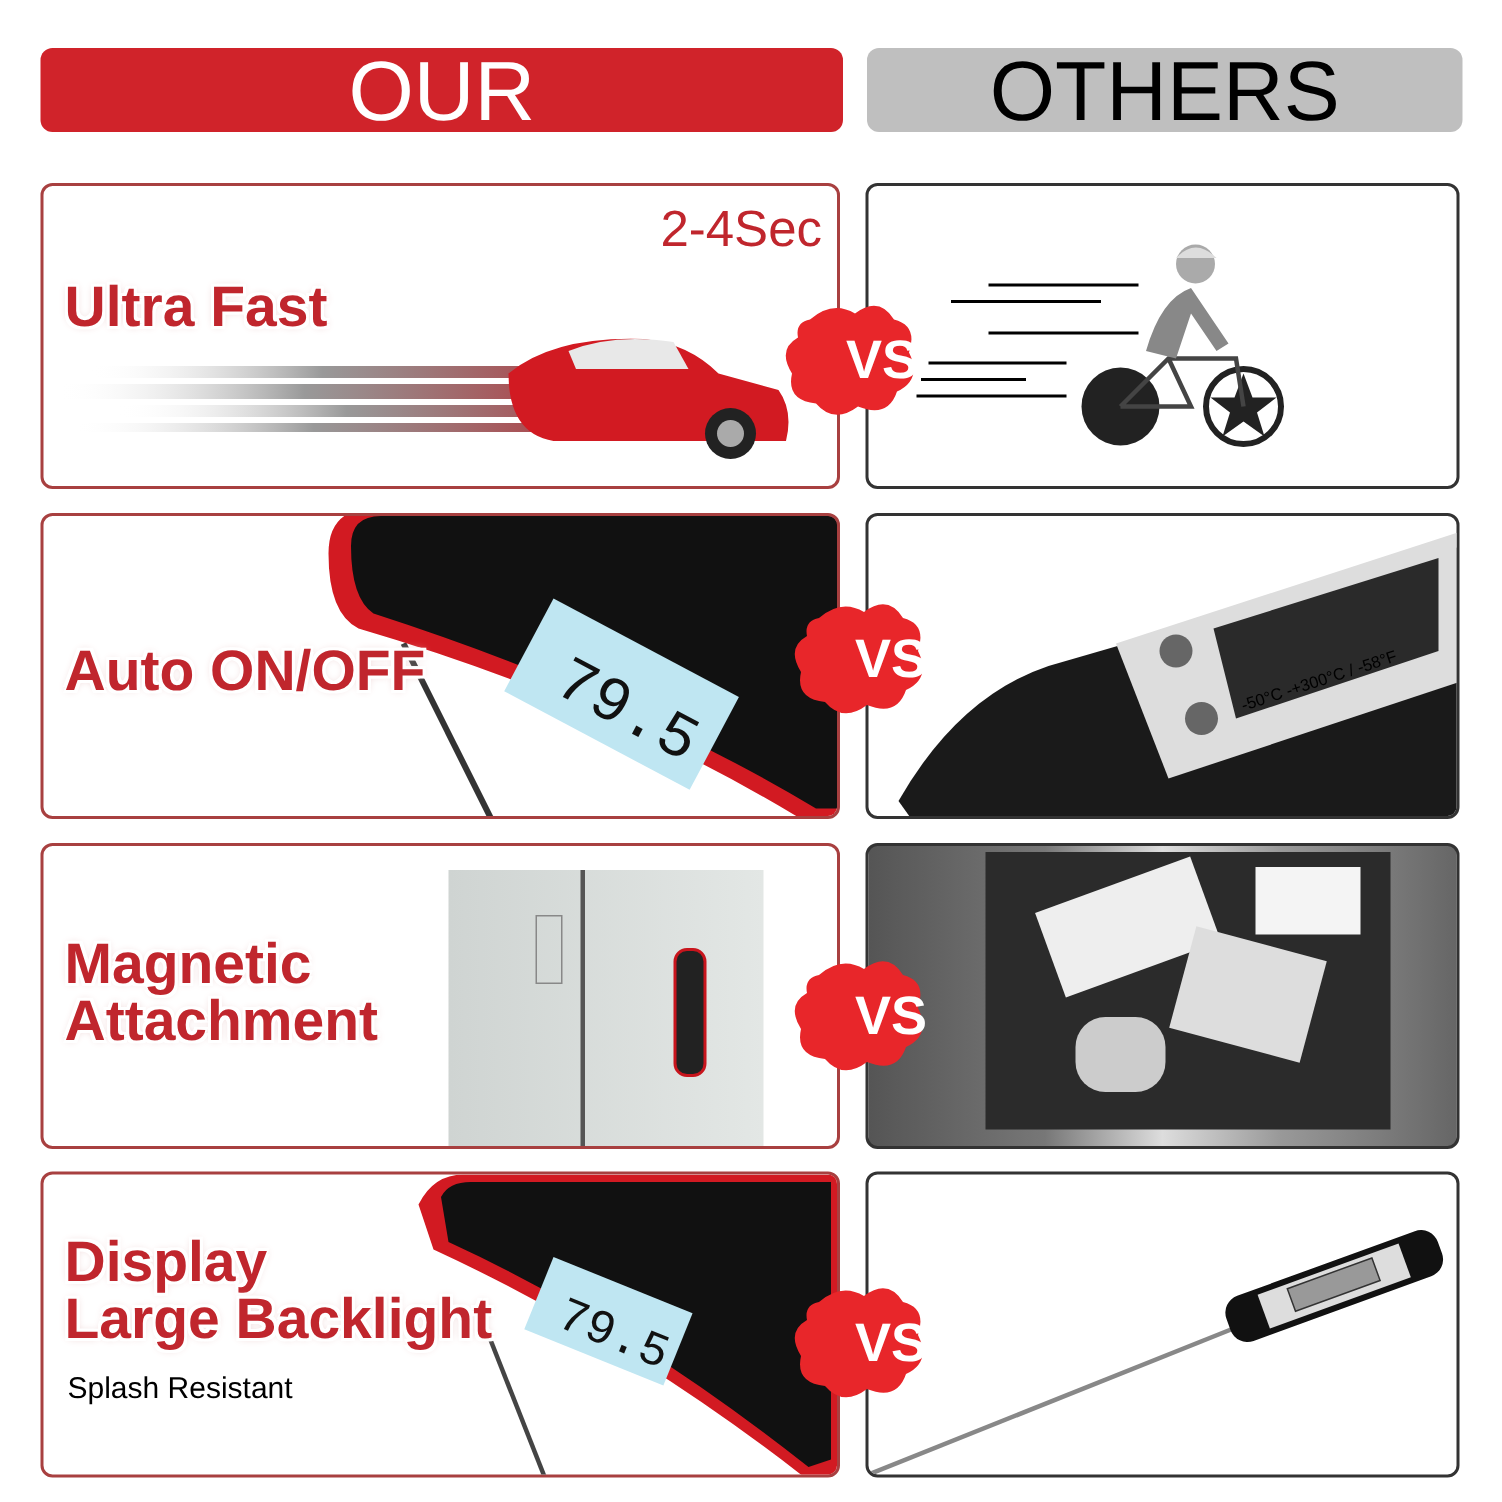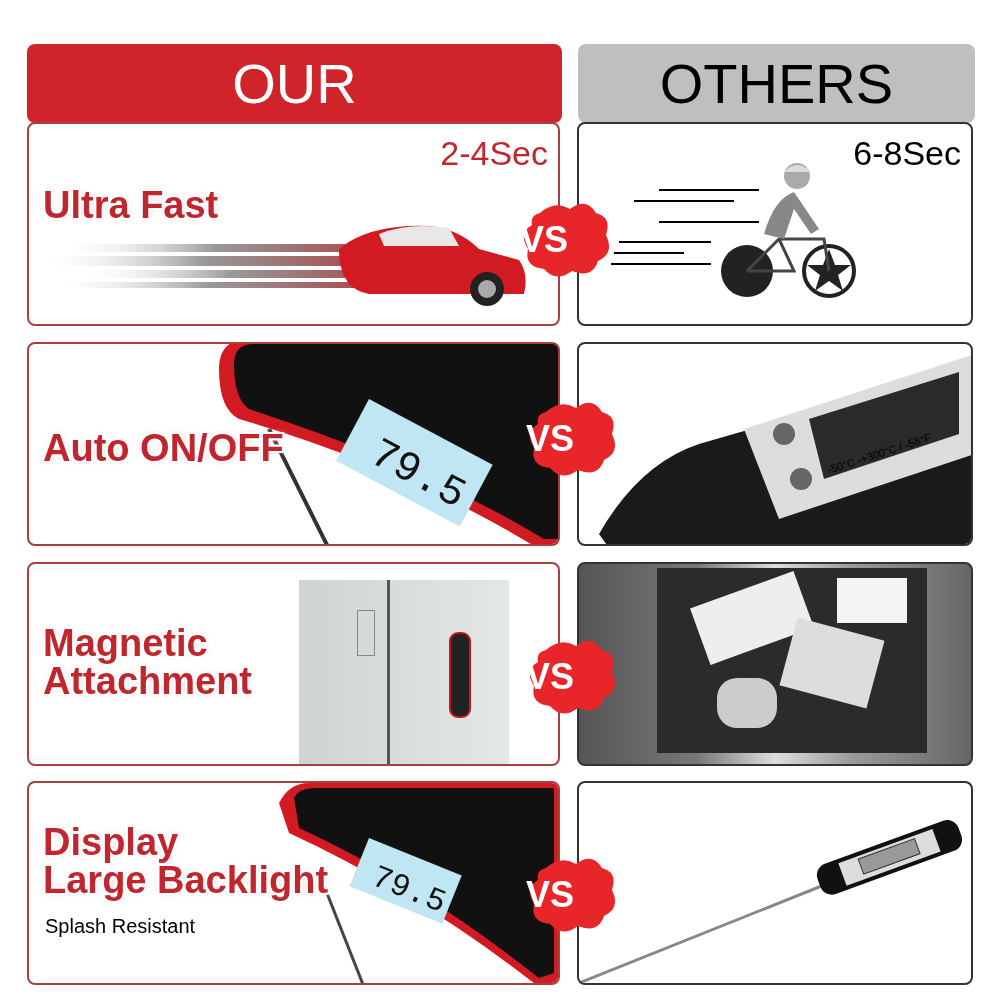--- a/index.html
+++ b/index.html
@@ -1,29 +1,29 @@
 <!DOCTYPE html>
 <html><head>
 <meta charset="utf-8">
 <style>
   html,body{margin:0;padding:0;background:#fff;}
   body{width:1001px;height:1001px;position:relative;overflow:hidden;font-family:"Liberation Sans",sans-serif;}
-  .hdr{position:absolute;top:44px;height:79px;border-radius:8px;display:flex;align-items:center;justify-content:center;font-size:56px;letter-spacing:0px;}
+  .hdr{position:absolute;top:32px;height:56px;border-radius:8px;display:flex;align-items:center;justify-content:center;font-size:56px;letter-spacing:0px;}
   .hdr-our{left:27px;width:535px;background:#d0232a;color:#fff;}
   .hdr-oth{left:578px;width:397px;background:#bfbfbf;color:#000;}
   .card{position:absolute;border-radius:8px;box-sizing:border-box;background:#fff;overflow:hidden;}
   .ours{left:27px;width:533px;height:204px;border:2px solid #a84040;}
   .others{left:577px;width:396px;height:204px;border:2px solid #333;}
   .row1{top:122px}.row2{top:342px}.row3{top:562px}.row4{top:781px}
   .feat{position:absolute;left:14px;color:#c0262d;font-weight:bold;font-size:38px;line-height:38px;
         text-shadow:-2px -2px 0 #fff,2px -2px 0 #fff,-2px 2px 0 #fff,2px 2px 0 #fff,0 0 6px #e8c8c8;z-index:3;}
   .sec{position:absolute;top:10px;right:10px;font-size:34px;}
   .vs{position:absolute;width:92px;height:86px;z-index:10;}
   .vs svg{width:100%;height:100%;}
-  .vs span{position:absolute;left:0;right:0;top:24px;text-align:left;color:#fff;font-size:36px;font-weight:bold;}
+  .vs span{position:absolute;left:0;right:0;top:24px;text-align:right;color:#fff;font-size:36px;font-weight:bold;}
   .sub{position:absolute;left:16px;font-size:20px;color:#000;z-index:3;}
 </style>
 </head>
 <body>
 
 <div class="hdr hdr-our">
     <span>OUR</span>
   </div>
 <div class="hdr hdr-oth">
     <span>OTHERS</span>
@@ -46,21 +46,20 @@
     <rect x="0" y="62" width="410" height="10" fill="url(#blur)"></rect>
     <rect x="40" y="76" width="380" height="8" fill="url(#blur)"></rect>
     <rect x="10" y="88" width="400" height="6" fill="url(#blur)"></rect>
     <path d="M300 55 Q330 30 390 32 Q420 35 440 55 L480 66 Q490 80 485 100 L330 100 Q300 95 300 55Z" fill="#d21a22"></path>
     <path d="M340 40 Q370 28 410 34 L420 52 L345 52Z" fill="#e8e8e8"></path>
     <circle cx="448" cy="95" r="17" fill="#222"></circle>
       <circle cx="448" cy="95" r="9" fill="#aaa"></circle>
   </svg>
 </div>
 <div class="card others row1">
-  <div class="sec" style="color:#000;">6-8Sec</div>
   <svg style="position:absolute;left:20px;top:30px" width="280" height="150">
     <g stroke="#000" stroke-width="2">
         <line x1="60" y1="36" x2="160" y2="36"></line>
         <line x1="35" y1="47" x2="135" y2="47"></line>
         <line x1="60" y1="68" x2="160" y2="68"></line>
         <line x1="20" y1="88" x2="112" y2="88"></line>
         <line x1="15" y1="99" x2="85" y2="99"></line>
         <line x1="12" y1="110" x2="112" y2="110"></line>
       </g>
     <circle cx="148" cy="117" r="26" fill="#222"></circle>

